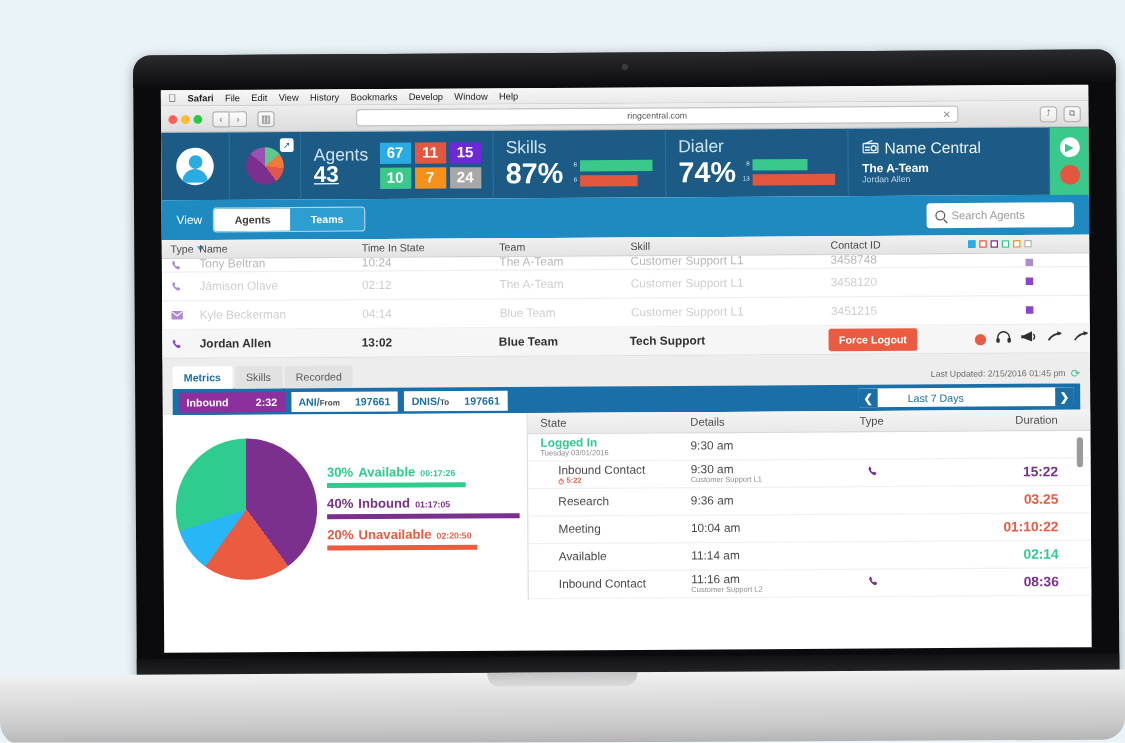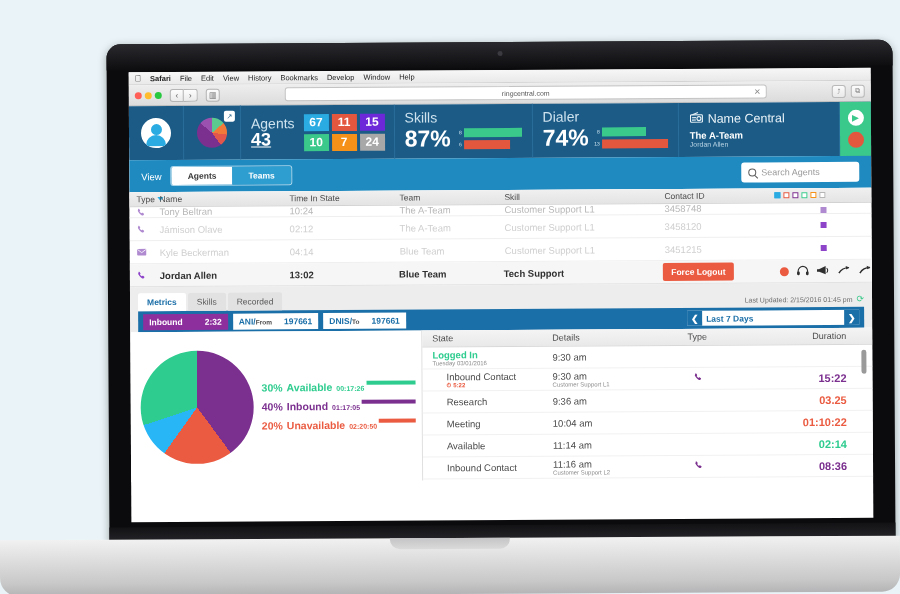--- a/index.html
+++ b/index.html
@@ -204,30 +204,30 @@
   .refresh { color:#3bc98b; font-size:9px; }
 
   #filter-bar { background:#1b6fa8; height:21px; display:flex; align-items:center; padding:0 5px; gap:5px; }
   .chip-inbound { background:#8e2f9e; color:#fff; font-size:8.5px; font-weight:bold;
     padding:3px 6px; display:flex; gap:22px; }
   .chip-white { background:#fff; color:#1b6fa8; font-size:8.5px; font-weight:bold;
     padding:3px 6px; display:flex; gap:12px; align-items:baseline; }
   .chip-white .sub { font-size:6.5px; color:#4a4a4a; font-weight:bold;}
   #daterange { margin-left:auto; display:flex; align-items:stretch; background:#fff; width:172px; height:15px; }
   #daterange .arw { width:15px; background:#1b6fa8; color:#fff; font-size:9px; display:flex; align-items:center; justify-content:center; font-weight:bold;}
-  #daterange .lbl { flex:1; display:flex; align-items:center; padding-left:4px; font-size:8.5px; color:#1b6fa8; font-weight:bold; }
+  #daterange .lbl { flex:1; display:flex; align-items:center; padding-left:24px; font-size:8.5px; color:#1b6fa8; font-weight:normal; }
 
   
   #bottom { display:flex; background:#fff; height:150px; }
   #pie-panel { width:292px; display:flex; align-items:center; gap:8px; padding:8px 6px 8px 10px;
     border-right:1px solid #e0e0e0; }
   #pie-chart { width:113px; height:113px; border-radius:50%; flex:none;
     background: conic-gradient(#7b2f8f 0deg 144deg, #ea5b41 144deg 216deg, #29b6f6 216deg 252deg, #2ecc8f 252deg 360deg); }
   #legend { flex:1; display:flex; flex-direction:column; gap:7px; }
-  .leg-item { display:flex; gap:2px; }
+  .leg-item { display:flex; flex-direction:column; gap:2px; }
   .leg-text { display:flex; align-items:baseline; gap:4px; font-size:10.5px; font-weight:bold; }
   .leg-time { font-size:7px; font-weight:bold; }
   .leg-bar { height:4px; }
 
   #states-panel { flex:1; display:flex; flex-direction:column; position:relative; }
   #states-head { height:17px; background:linear-gradient(180deg,#f4f4f4,#e9e9e9);
     border-bottom:1px solid #d8d8d8; display:flex; align-items:center; font-size:9px; color:#4d4d4d; }
   .sc-state{width:130px; padding-left:10px;} .sc-details{width:110px;}
   .sc-type{width:70px; text-align:center;} .sc-dur{flex:1; text-align:right; padding-right:26px;}
   .state-row { height:22px; display:flex; align-items:center; border-bottom:1px solid #f1f1f1; font-size:9.5px; color:#4a4a4a; }

